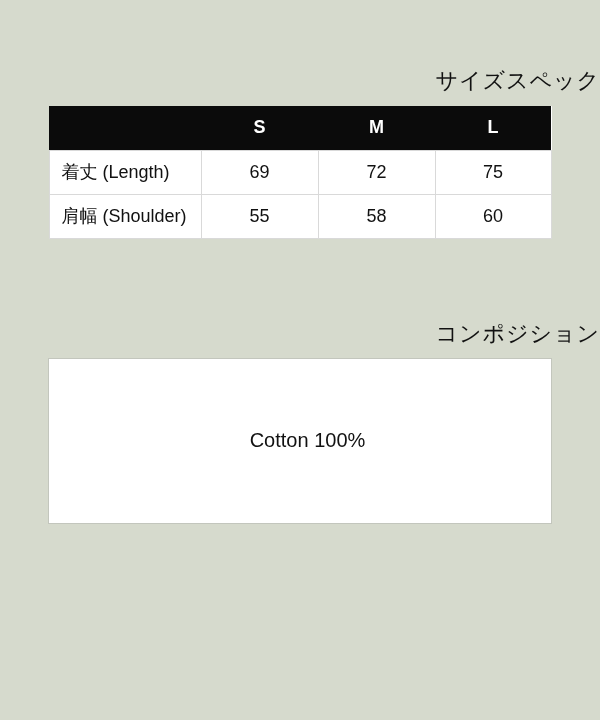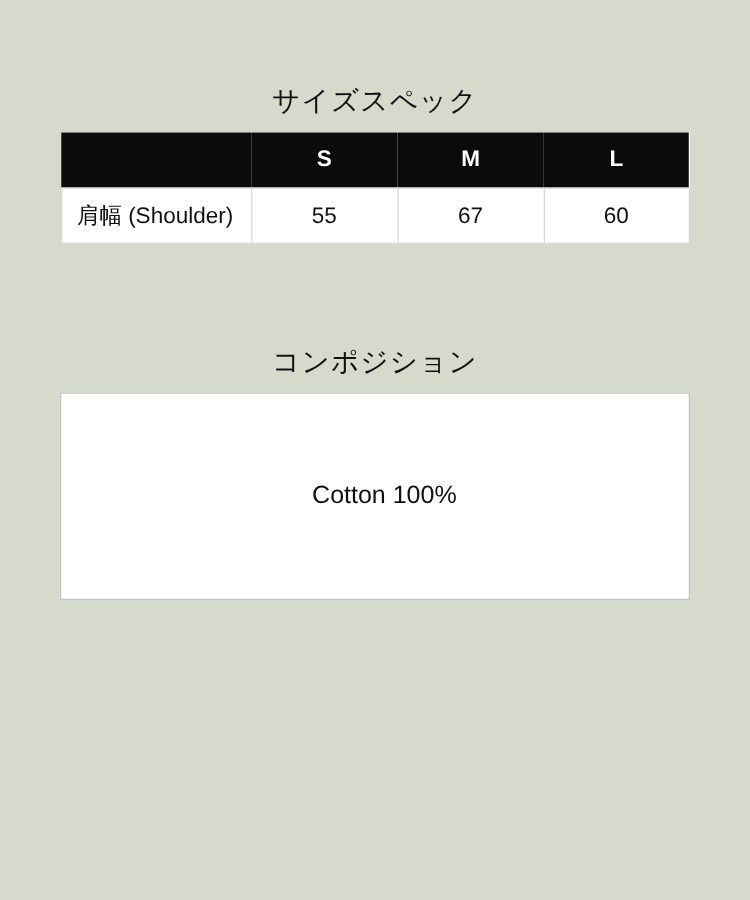--- a/index.html
+++ b/index.html
@@ -19,21 +19,21 @@
   body {
     width: 600px;
     height: 720px;
     background: var(--bg);
     font-family: "Liberation Sans", sans-serif;
     color: var(--text);
     overflow: hidden;
   }
   .section-title {
     width: 600px;
-    text-align: center;
+    text-align: right;
     font-size: 22px;
     font-weight: 500;
     line-height: 26px;
     letter-spacing: 1px;
     color: var(--text);
   }
   #size-spec-title {
     padding-top: 68px;
   }
   table.size-table {
@@ -106,23 +106,29 @@
   <thead>
     <tr>
       <th></th>
       <th>S</th>
       <th>M</th>
       <th>L</th>
     </tr>
   </thead>
   <tbody>
     <tr>
+      <td class="row-label">着丈 (Length)</td>
+      <td>69</td>
+      <td>72</td>
+      <td>75</td>
+    </tr>
+    <tr>
       <td class="row-label">肩幅 (Shoulder)</td>
       <td>55</td>
-      <td>67</td>
+      <td>58</td>
       <td>60</td>
     </tr>
   </tbody>
 </table>
 
 <div class="section-title" id="composition-title">コンポジション</div>
 
 <div class="composition-box">
   <span class="composition-value">Cotton 100%</span>
 </div>

